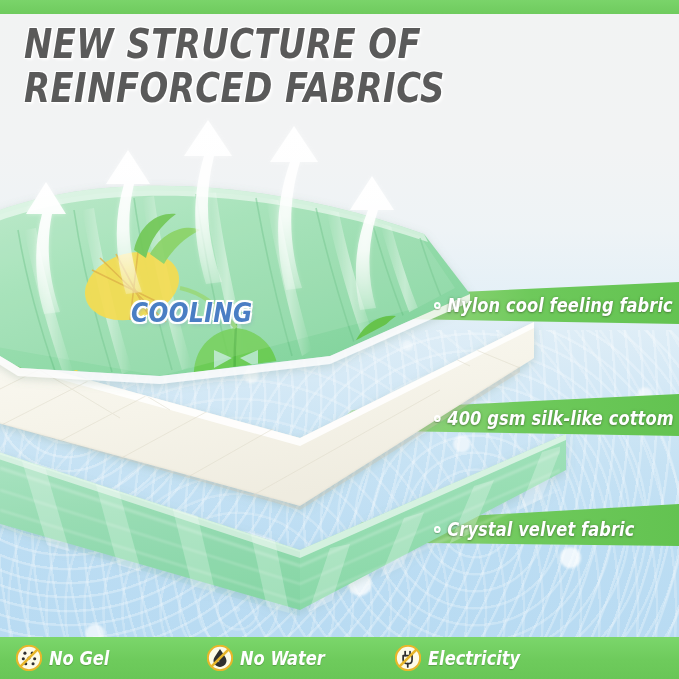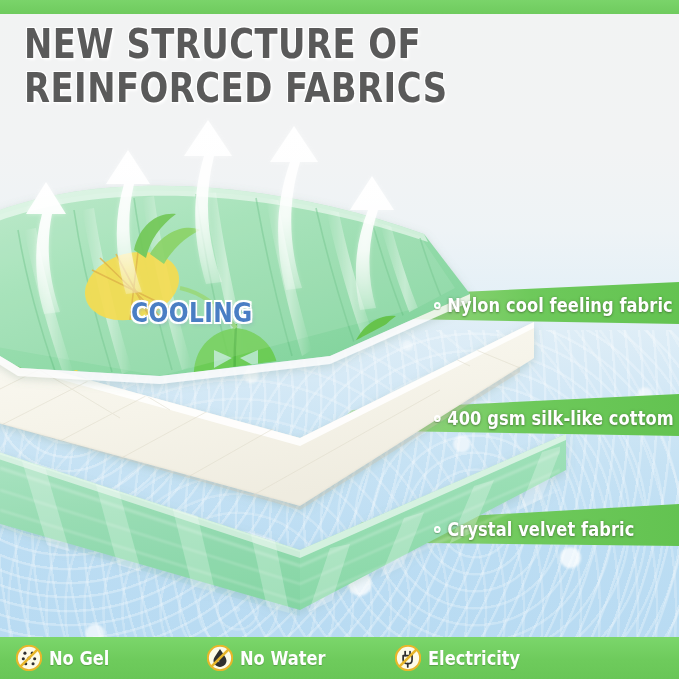--- a/index.html
+++ b/index.html
@@ -13,20 +13,21 @@
     background:
       linear-gradient(180deg,
         #f2f3f3 0%,
         #f2f3f4 22%,
         #eef3f6 34%,
         #e4f0f7 44%,
         #d5e9f6 56%,
         #c6e2f4 68%,
         #bcddf3 80%,
         #b7daf2 100%);
+    font-style: italic;
   }
 
   
   .ice-tex{
     position:absolute;left:0;right:0;top:300px;bottom:0;
     background-image:
       radial-gradient(circle at 8% 30%, rgba(255,255,255,.85) 0 6px, transparent 7px),
       radial-gradient(circle at 22% 62%, rgba(255,255,255,.7) 0 9px, transparent 10px),
       radial-gradient(circle at 37% 20%, rgba(255,255,255,.6) 0 7px, transparent 8px),
       radial-gradient(circle at 53% 75%, rgba(255,255,255,.8) 0 11px, transparent 12px),

